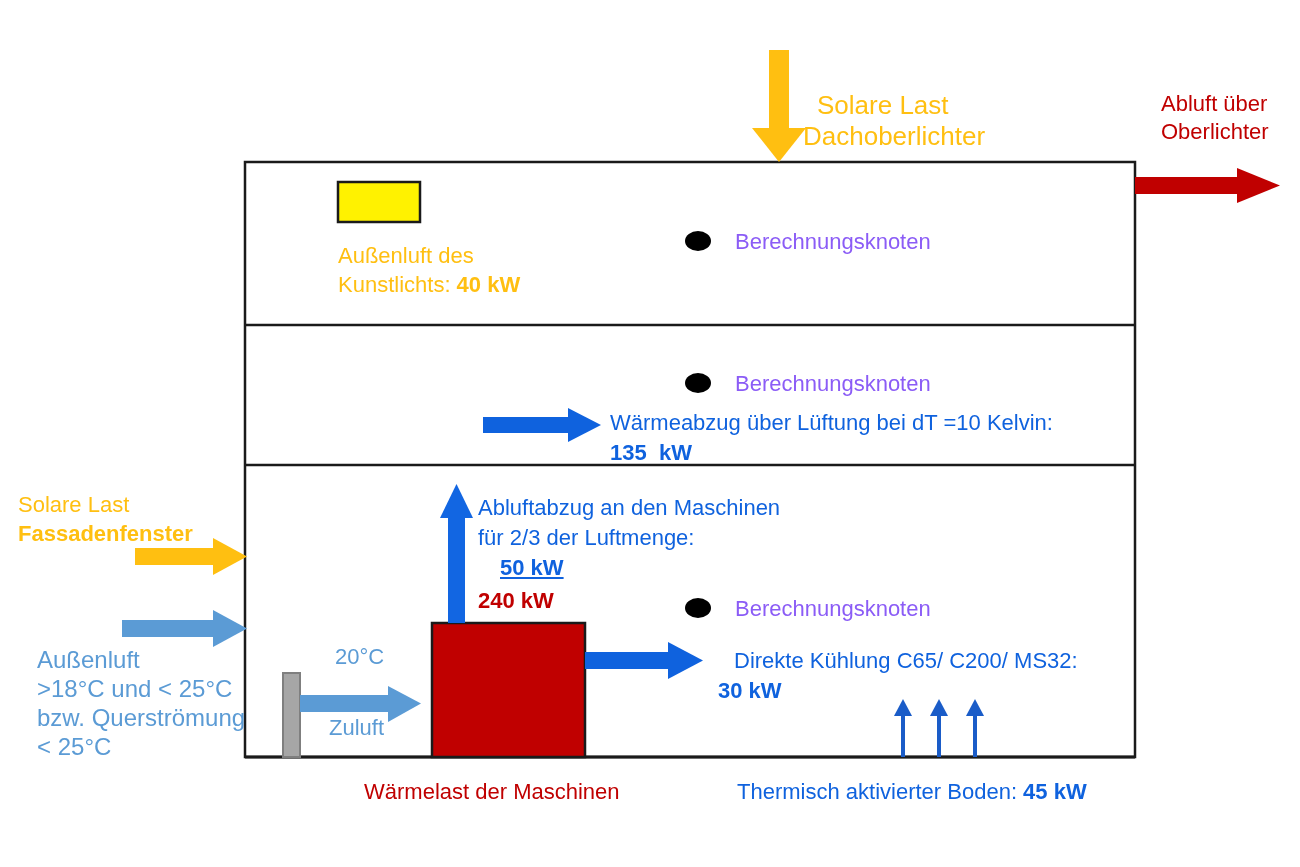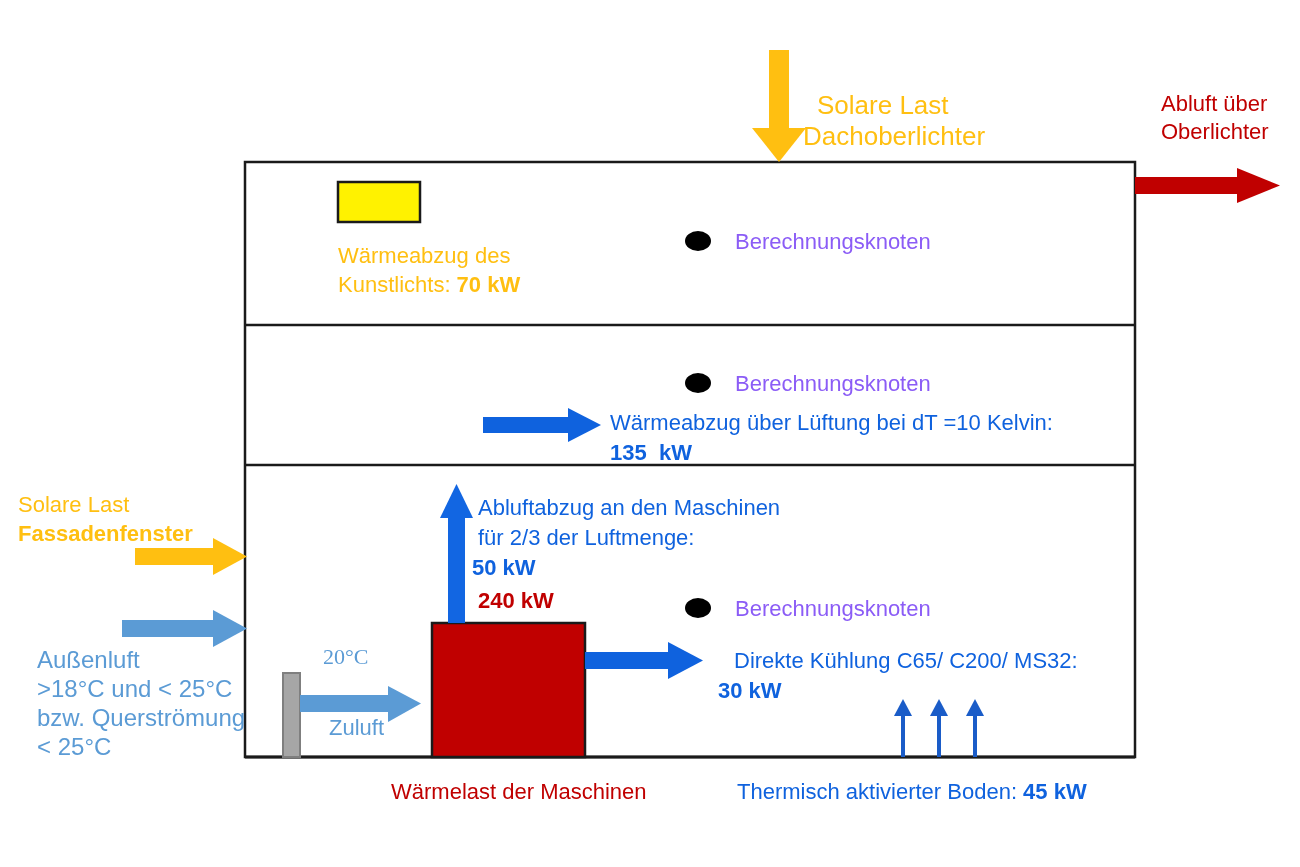--- a/index.html
+++ b/index.html
@@ -121,46 +121,46 @@
       </g>
     </g>
   </svg>
 
   <div class="txt s26 amber" style="left:817px; top:90px;">Solare Last</div>
   <div class="txt s26 amber" style="left:771px; top:121px;margin-left:32px;">Dachoberlichter</div>
 
   <div class="txt s25 red" style="left:1161px; top:91px;">Abluft über</div>
   <div class="txt s25 red" style="left:1161px; top:119px;">Oberlichter</div>
 
-  <div class="txt s25 amber" style="left:338px; top:243px;">Wärmeabzug des</div>
-  <div class="txt s25 amber" style="left:338px; top:272px;"><span>Kunstlichts: </span><span class="b">70 kW</span></div>
+  <div class="txt s25 amber" style="left:338px; top:243px;">Außenluft des</div>
+  <div class="txt s25 amber" style="left:338px; top:272px;"><span>Kunstlichts: </span><span class="b">40 kW</span></div>
 
   <div class="txt s25 black" style="left:735px; top:229px;">Berechnungsknoten</div>
   <div class="txt s25 black" style="left:735px; top:371px;">Berechnungsknoten</div>
   <div class="txt s25 black" style="left:735px; top:596px;">Berechnungsknoten</div>
 
   <div class="txt s25 blue" style="left:610px; top:410px;">Wärmeabzug über Lüftung bei dT =10 Kelvin:</div>
   <div class="txt s25 blue b" style="left:610px; top:440px;">135  kW</div>
 
   <div class="txt s25 amber" style="left:18px; top:492px;">Solare Last</div>
   <div class="txt s25 amber" style="left:18px; top:521px;font-weight:bold;">Fassadenfenster</div>
 
   <div class="txt s24 lblue" style="left:18px; top:645px;">Außenluft</div>
   <div class="txt s24 lblue" style="left:18px; top:674px;">&gt;18°C und &lt; 25°C</div>
   <div class="txt s24 lblue" style="left:18px; top:703px;">bzw. Querströmung</div>
   <div class="txt s24 lblue" style="left:18px; top:732px;">&lt; 25°C</div>
 
-  <div class="txt s25 lblue" style="left:304px; top:644px;font-family:Liberation Serif, serif;">20°C</div>
+  <div class="txt s25 lblue" style="left:316px; top:644px;">20°C</div>
   <div class="txt s25 lblue" style="left:310px; top:715px;">Zuluft</div>
 
   <div class="txt s25 blue" style="left:478px; top:495px;">Abluftabzug an den Maschinen</div>
   <div class="txt s25 blue" style="left:478px; top:525px;">für 2/3 der Luftmenge:</div>
-  <div class="txt s25 blue b" style="left:472px; top:555px;">50 kW</div>
+  <div class="txt s25 blue b" style="left:500px; top:555px;text-decoration:underline;">50 kW</div>
 
   <div class="txt s25 red b" style="left:478px; top:588px;">240 kW</div>
 
   <div class="txt s25 blue" style="left:718px; top:648px;margin-left:16px;">Direkte Kühlung C65/ C200/ MS32:</div>
   <div class="txt s25 blue b" style="left:718px; top:678px;">30 kW</div>
 
-  <div class="txt s25 red" style="left:391px; top:779px;">Wärmelast der Maschinen</div>
+  <div class="txt s25 red" style="left:364px; top:779px;">Wärmelast der Maschinen</div>
   <div class="txt s25 blue" style="left:737px; top:779px;"><span>Thermisch aktivierter Boden: </span><span class="b">45 kW</span></div>
 
 </div>
 
 </body></html>

